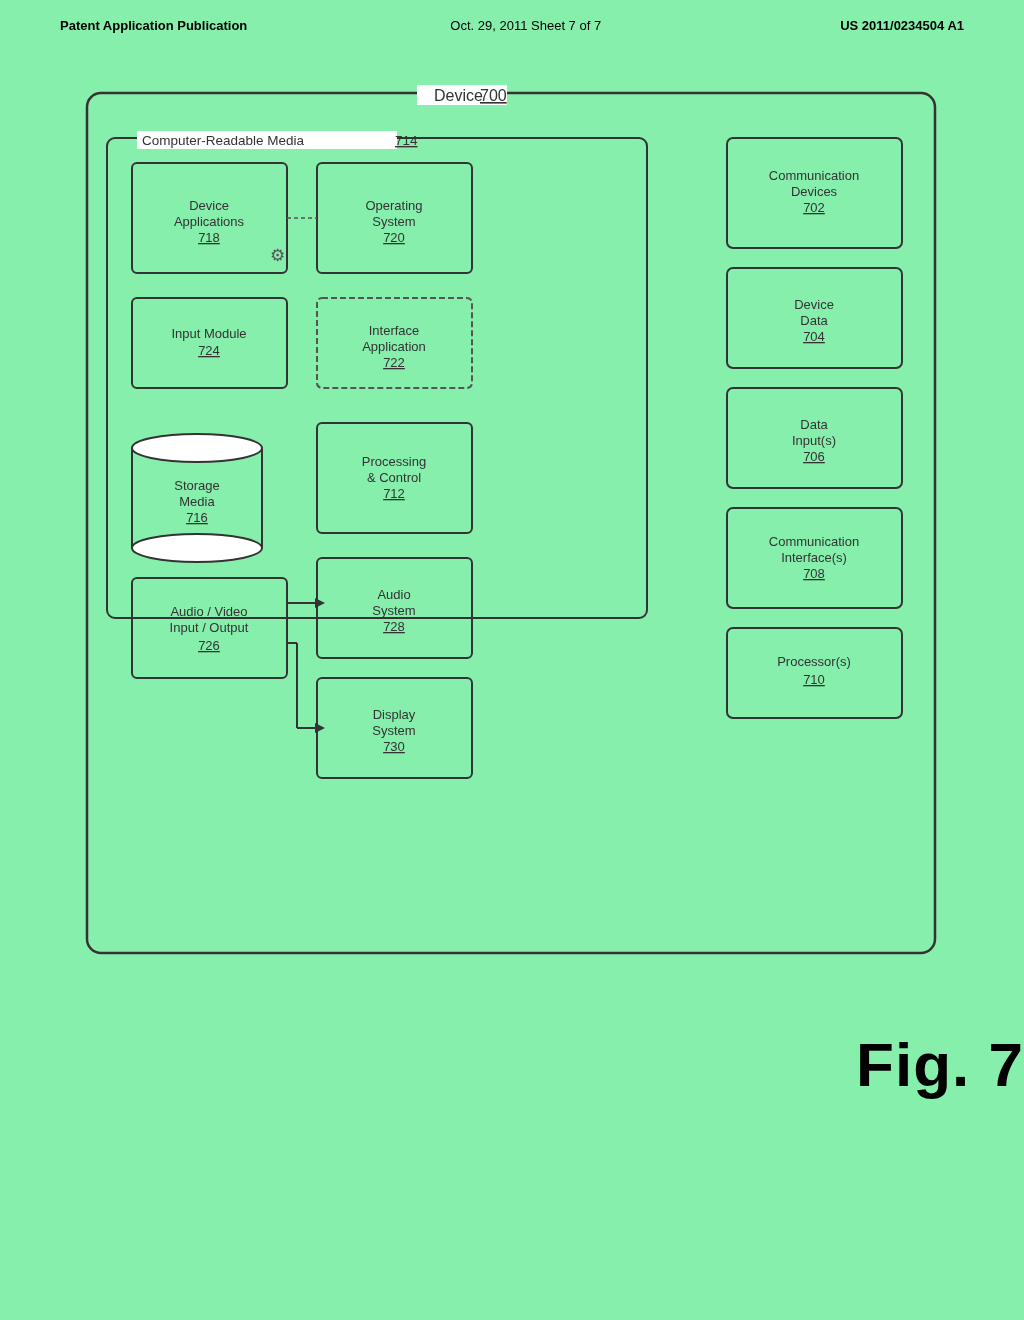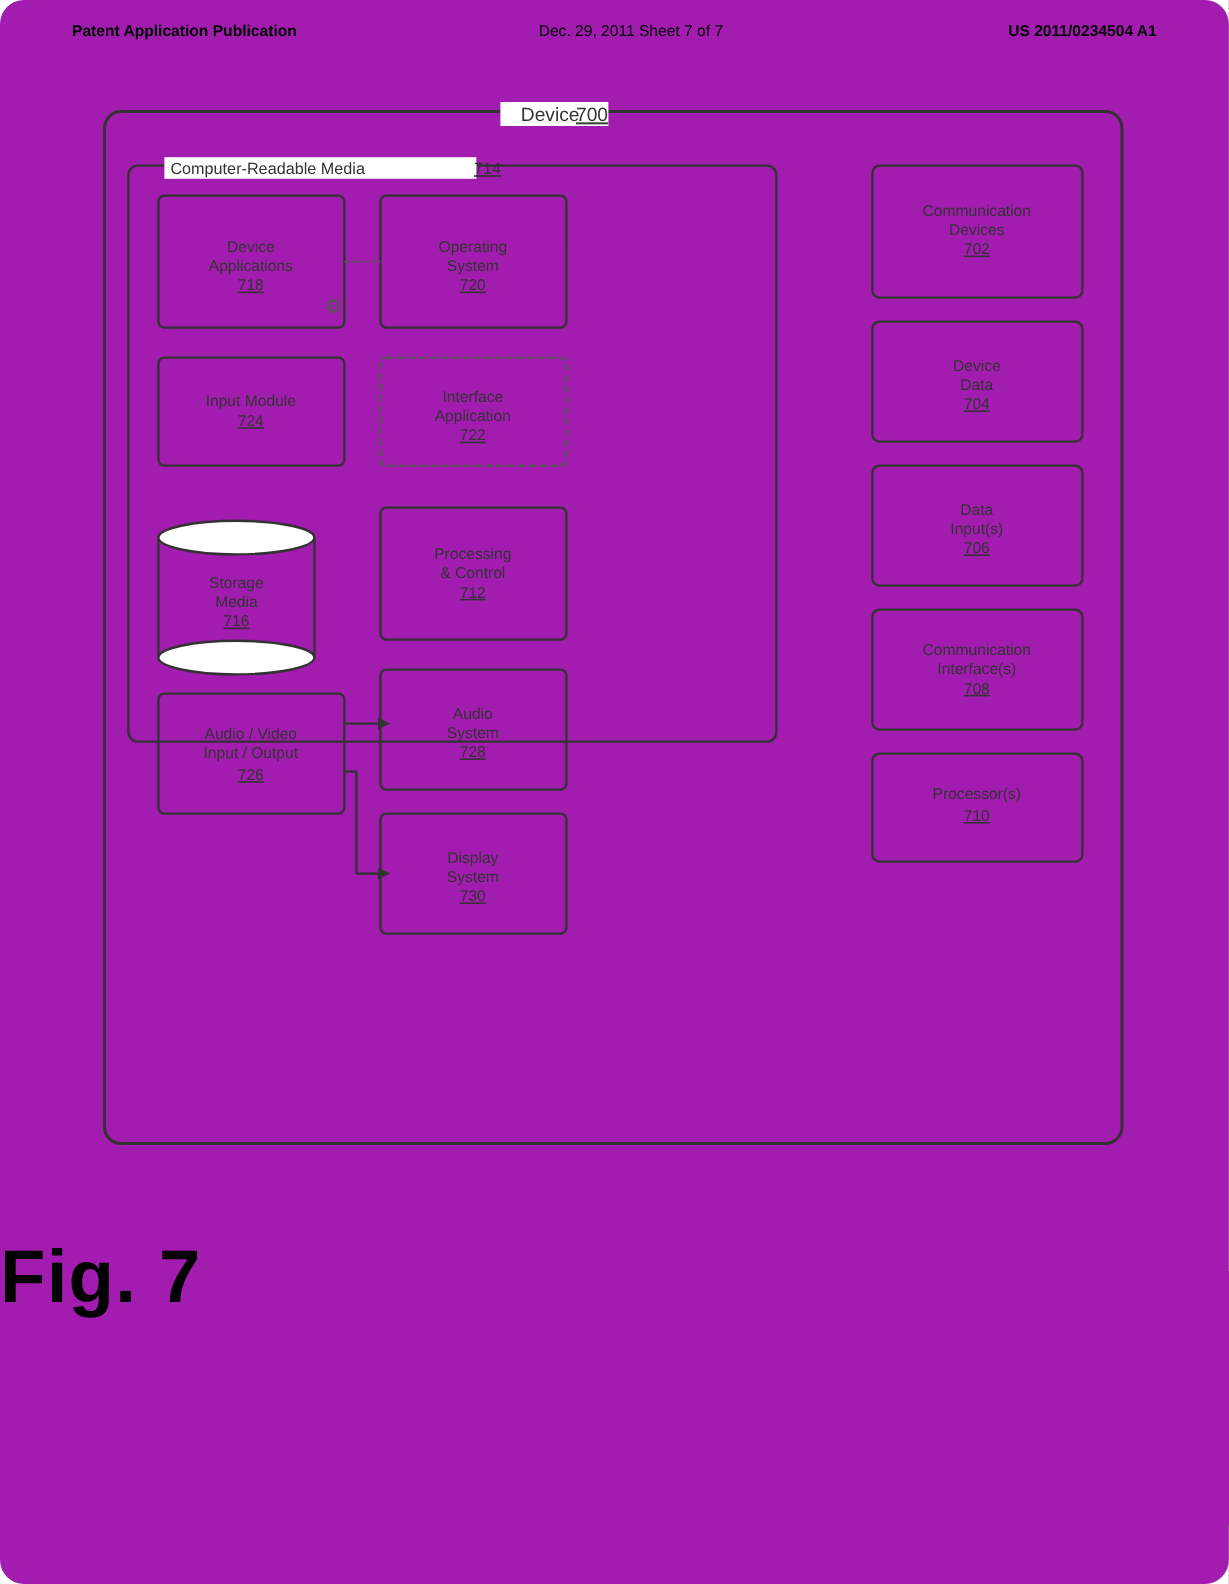--- a/index.html
+++ b/index.html
@@ -7,24 +7,23 @@
       background: #fff;
       font-family: Arial, Helvetica, sans-serif;
       width: 1024px;
       min-height: 1320px;
       position: relative;
     }
 
     .page {
       width: 1024px;
       min-height: 1320px;
-      background: #a21caf;
+      background: #86efac;
       position: relative;
       padding: 0;
-      border-radius: 20px;
     }
 
     
     .header {
       display: flex;
       justify-content: space-between;
       padding: 18px 60px 0 60px;
       font-size: 13px;
       font-weight: bold;
     }
@@ -34,36 +33,36 @@
 
     
     .diagram-area {
       margin: 50px auto 0 auto;
       width: 870px;
       position: relative;
     }
 
     
     .fig-label {
-      text-align: left;
+      text-align: right;
       font-size: 62px;
       font-weight: bold;
       margin-top: 46px;
       letter-spacing: 1px;
     }
 
   </style>
 </head>
 <body>
 
 <div class="page">
 
   <div class="header">
     <span class="header-left">Patent Application Publication</span>
-    <span class="header-center">Dec. 29, 2011   Sheet 7 of 7</span>
+    <span class="header-center">Oct. 29, 2011   Sheet 7 of 7</span>
     <span class="header-right">US 2011/0234504 A1</span>
   </div>
 
   <div class="diagram-area">
 
     <svg width="870" height="900" viewBox="0 0 870 900" xmlns="http://www.w3.org/2000/svg" style="display:block;">
 
       <rect x="10" y="10" width="848" height="860" rx="14" ry="14" fill="none" stroke="#333" stroke-width="2.5"></rect>
 
       <text x="380" y="8" font-family="Arial" font-size="17" text-anchor="middle" fill="#fff" dy="0">&nbsp;</text>

